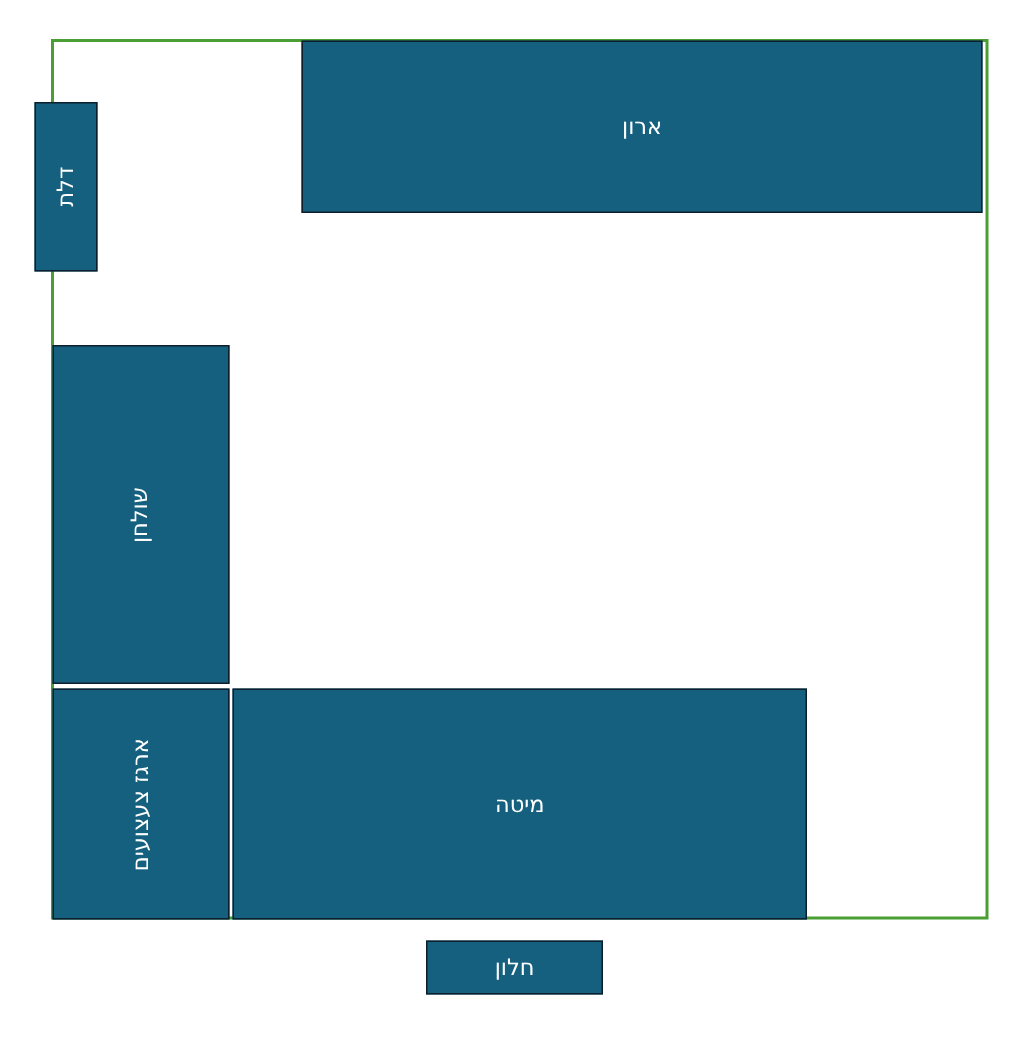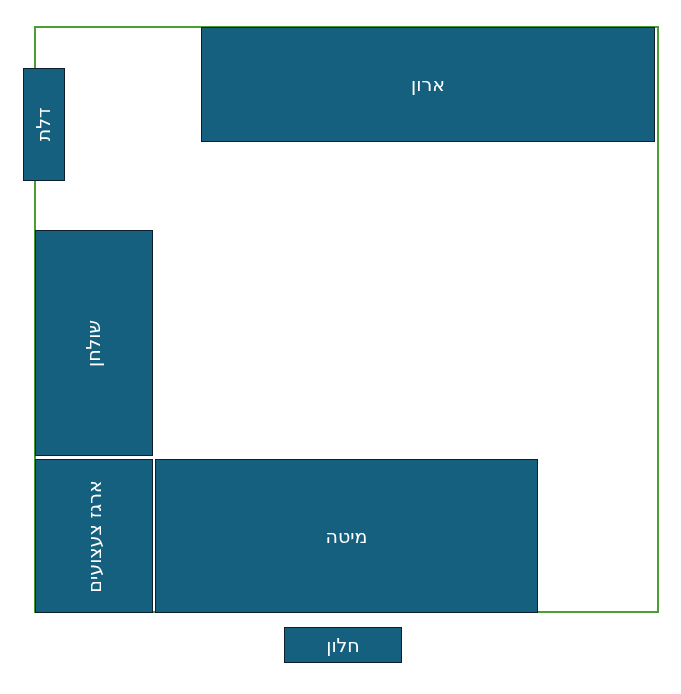--- a/index.html
+++ b/index.html
@@ -32,21 +32,21 @@
   }
   .furniture {
     position: absolute;
     background: #15607f;
     border: 1px solid #0d1f2d;
     box-sizing: border-box;
     display: flex;
     align-items: center;
     justify-content: center;
     color: #ffffff;
-    font-size: 19px;
+    font-size: 15px;
     line-height: 1;
     direction: rtl;
     unicode-bidi: isolate;
     white-space: nowrap;
   }
   .furniture .label {
     display: block;
     text-align: center;
   }
   

